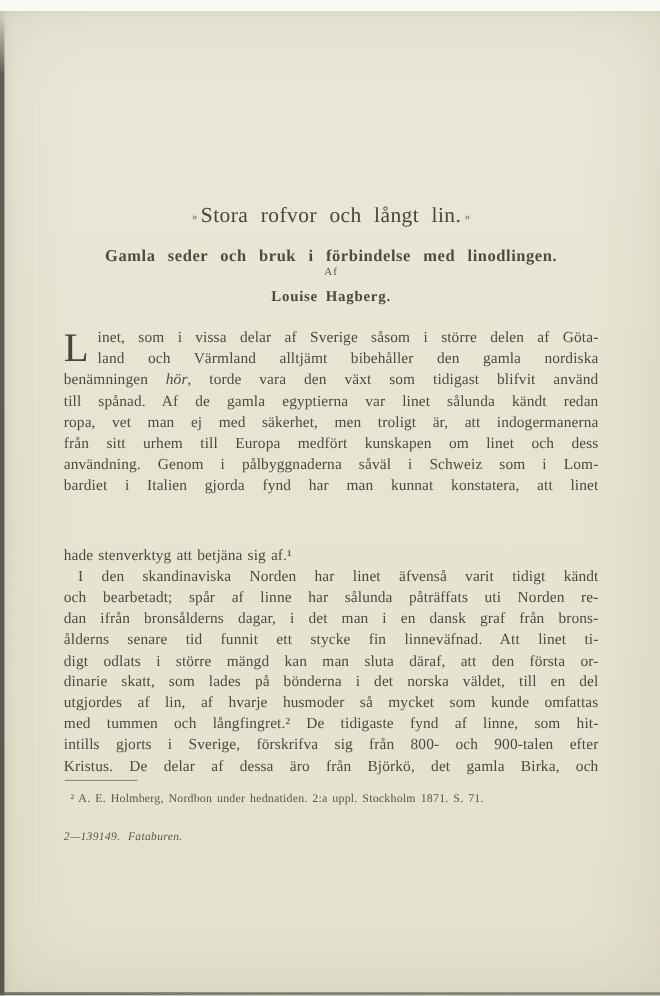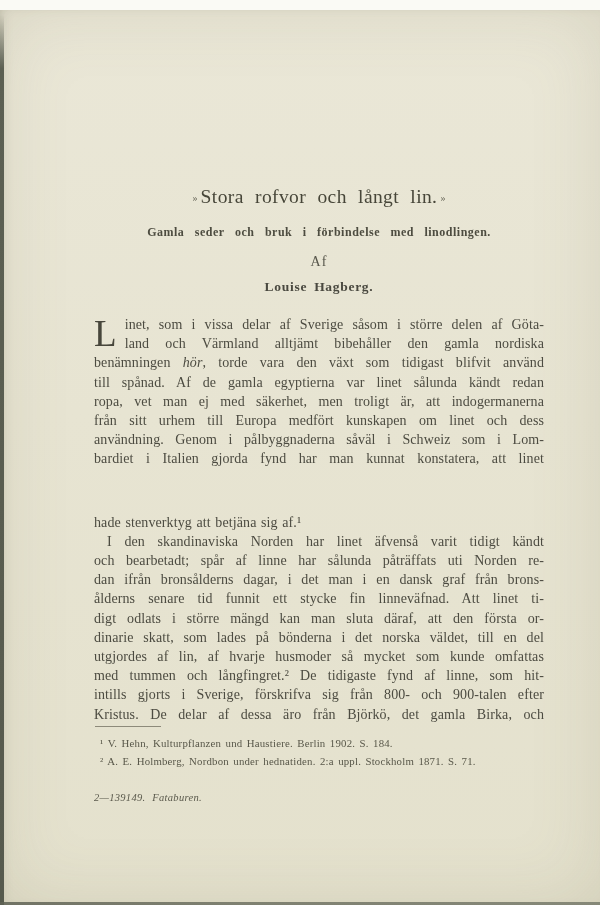--- a/index.html
+++ b/index.html
@@ -5,43 +5,42 @@
   html,body{margin:0;padding:0;}
   body{
     width:600px;height:905px;position:relative;overflow:hidden;
     background:#fafaf5;
     font-family:"Liberation Serif", serif;
   }
   .page{
     position:absolute;top:10px;left:0;right:0;bottom:0;
     background:linear-gradient(180deg,#eae7d7 0%,#e7e4d2 45%,#e4e1cd 100%);
     box-shadow:inset 0 0 70px rgba(125,118,88,.16), inset 6px 0 14px -8px rgba(80,80,62,.35);
-    padding-left:36px;
   }
   .edge-left{
     position:absolute;left:0;top:5px;bottom:0;width:4px;
     background:linear-gradient(180deg,rgba(90,94,82,0) 0%,#5c6053 6%,#565a4d 100%);
   }
   .edge-bottom{
     position:absolute;left:0;right:0;bottom:0;height:3px;
     background:linear-gradient(90deg,#5f6255 0%,#6f7263 40%,#787b6c 100%);
     opacity:.85;
   }
   .content{padding:176px 56px 0 58px;color:#4b4a40;}
   .center{text-align:center;}
   .title-row{white-space:nowrap;}
   .title{
     font-size:19.5px;color:#474639;letter-spacing:.4px;word-spacing:6px;
   }
   .title-mark{font-size:10px;color:#6b6a5c;vertical-align:2px;padding:0 3px;}
   .subtitle{
-    margin-top:17px;font-weight:bold;font-size:12px;color:#4d4c40;
+    margin-top:17px;font-weight:bold;font-size:15px;color:#4d4c40;
     letter-spacing:.5px;word-spacing:7px;
   }
-  .byline{margin-top:14px;font-size:14px;color:#56554a;letter-spacing:1px;}
+  .byline{margin-top:0;font-size:10px;color:#56554a;letter-spacing:1px;}
   .author{
     margin-top:9px;font-weight:bold;font-size:13.5px;color:#4a4940;
     letter-spacing:.7px;word-spacing:3px;
   }
   .bodytext{
     margin-top:20px;font-size:14px;line-height:19.2px;color:#4c4b41;
     word-spacing:1px;letter-spacing:.1px;
   }
   .dropcap{
     float:left;font-size:37px;line-height:33px;height:36px;
@@ -109,21 +108,20 @@
             <div class="jline"><span>intills gjorts i Sverige, förskrifva sig från 800- och 900-talen efter</span></div>
             <div class="jline"><span>Kristus.  De delar af dessa äro från Björkö, det gamla Birka, och</span></div>
           </div>
       </div>
 
     </div>
 
     <div class="fnblock">
       <div class="fn-rule"></div>
       <div>
-          <div class="footnote"><span>¹ V. Hehn, Kulturpflanzen und Haustiere.  Berlin 1902.  S. 184.</span></div>
           <div class="footnote"><span>² A. E. Holmberg, Nordbon under hednatiden.  2:a uppl.  Stockholm 1871.  S. 71.</span></div>
         </div>
       <div class="signature">2—139149.  Fataburen.</div>
     </div>
 
   </div>
 
   <div class="edge-bottom"></div>
 </div>
 

